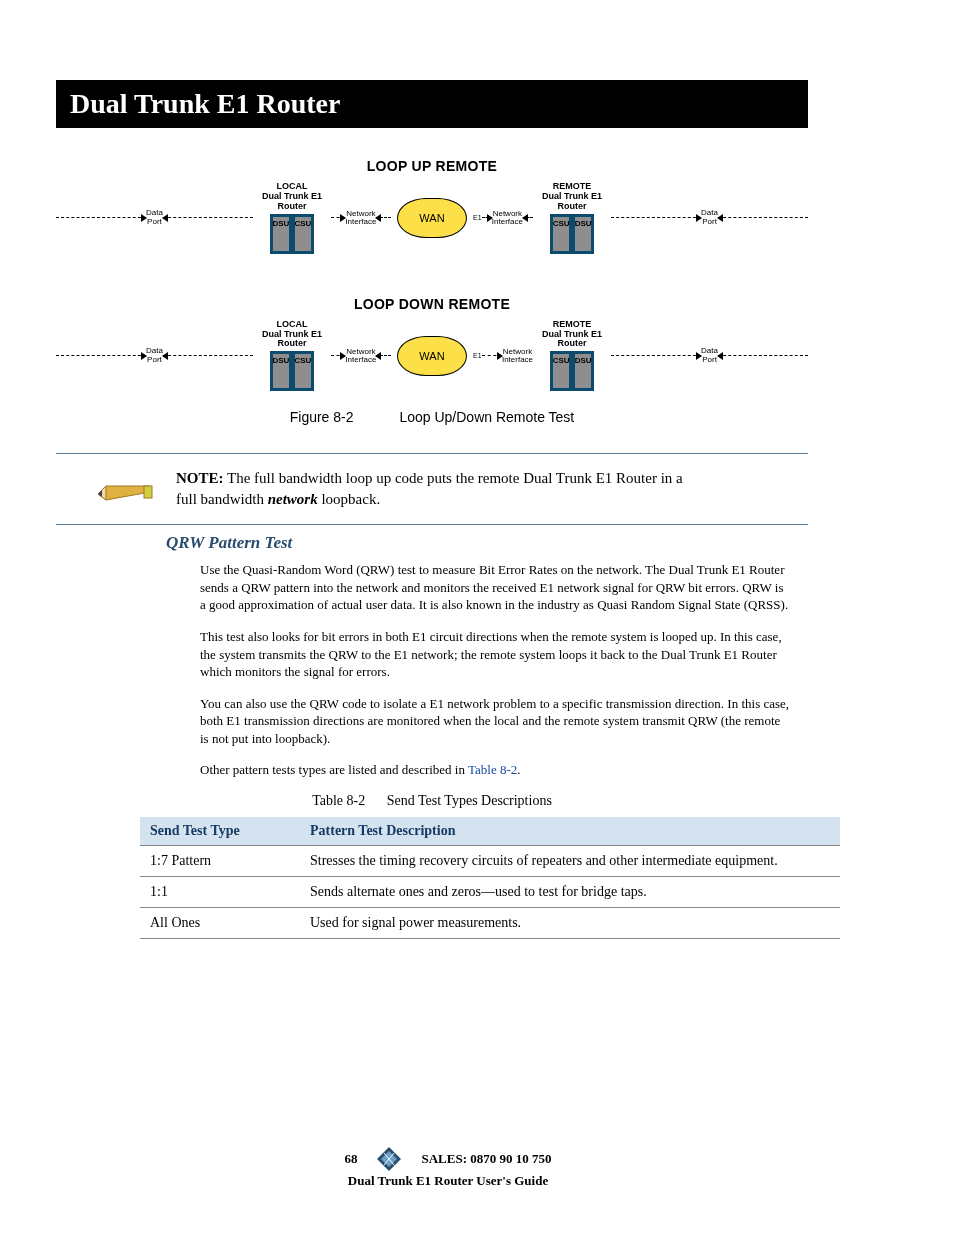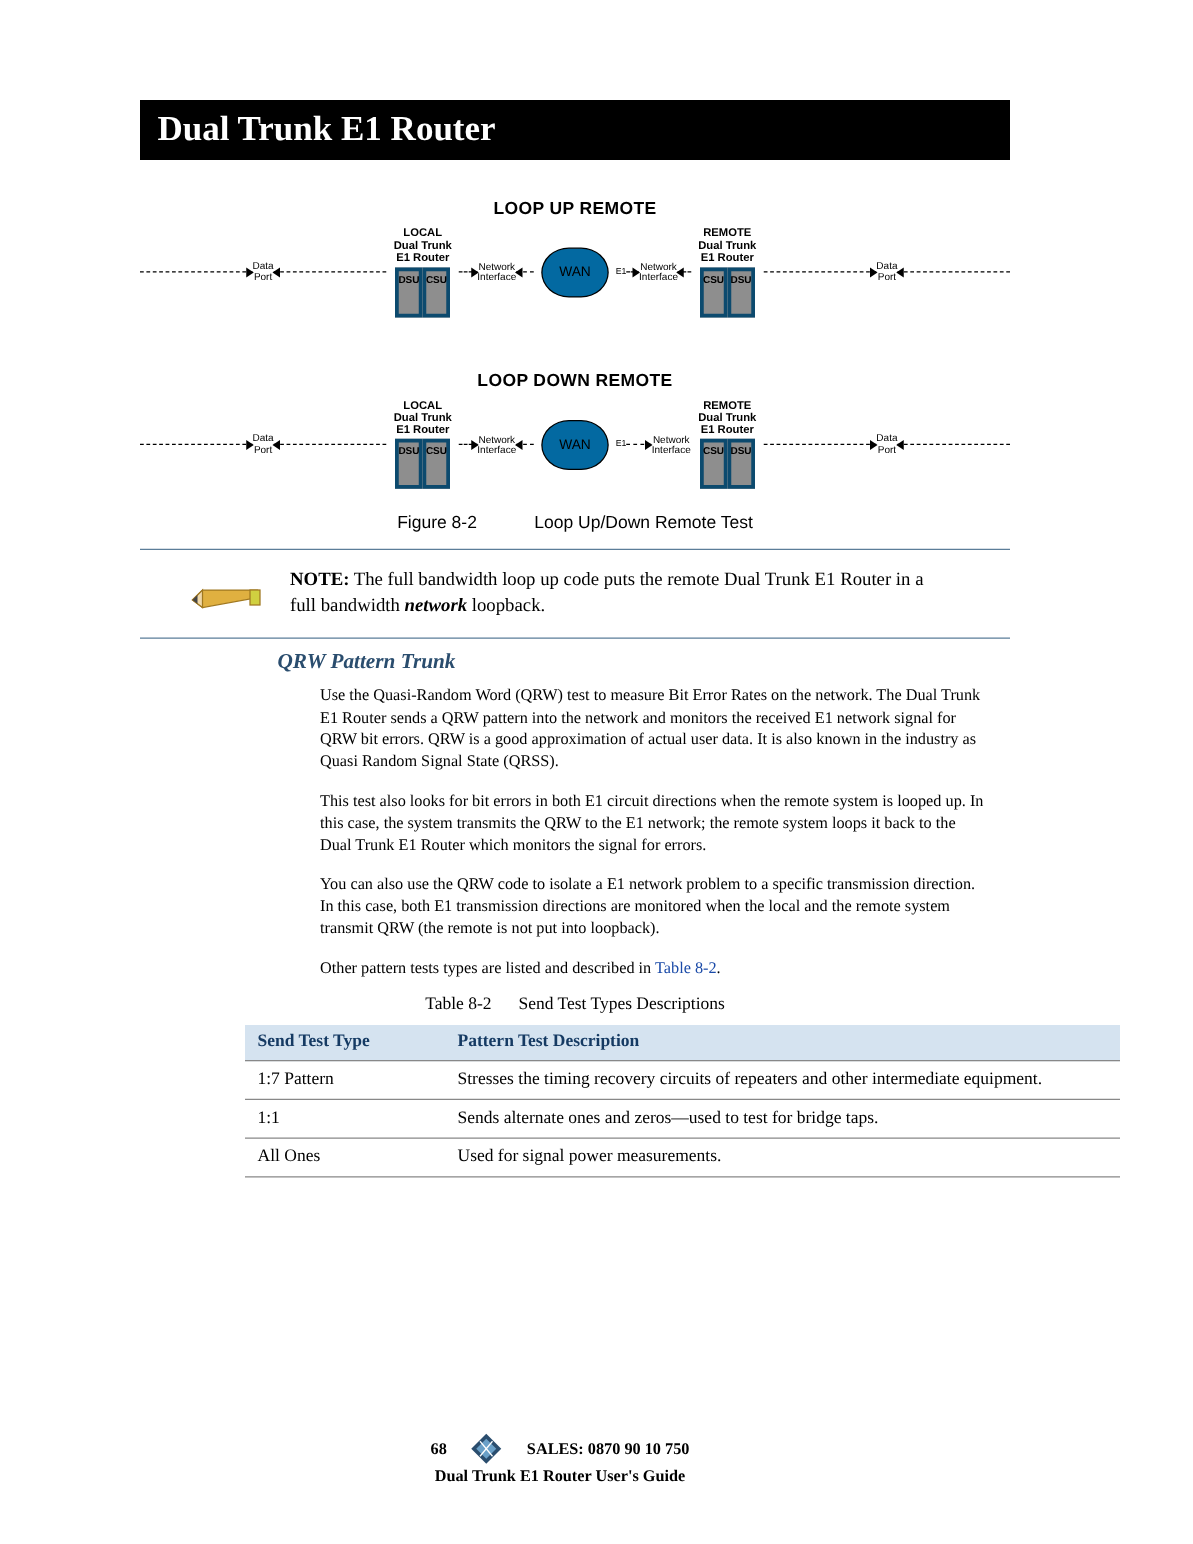--- a/index.html
+++ b/index.html
@@ -7,21 +7,21 @@
     padding: 0;
     background: #fff;
     font-family: "Times New Roman", Times, serif;
     color: #000;
   }
   .page {
     width: 896px;
     height: 1235px;
     position: relative;
     box-sizing: border-box;
-    padding: 80px 88px 40px 112px;
+    padding: 80px 88px 40px 56px;
   }
   .title-bar {
     background: #000;
     color: #fff;
     font-weight: bold;
     font-size: 28px;
     padding: 8px 14px;
     margin-bottom: 24px;
     font-family: "Times New Roman", Times, serif;
   }
@@ -54,25 +54,25 @@
   }
   .port-lbl { font-size:8px; text-align:center; line-height:1.1; }
   .arrow-col { display:flex; flex-direction:row; align-items:center; justify-content:center; }
   .dashed-arrow { position:relative; width:90px; height:1px; border-top:1px dashed #000; margin:8px 0;}
   .dashed-arrow.right::after { content:""; position:absolute; right:-1px; top:-4px; border-left:6px solid #000; border-top:4px solid transparent; border-bottom:4px solid transparent;}
   .dashed-arrow.left::after { content:""; position:absolute; left:-1px; top:-4px; border-right:6px solid #000; border-top:4px solid transparent; border-bottom:4px solid transparent;}
   .dashed-short { width:50px; }
   .wan {
     width:80px; height:38px; border:1px solid #000; border-radius:50%/60%;
     display:flex; align-items:center; justify-content:center; font-size:11px;
-    background:#0369a1; margin:0 6px;
+    background:#fde047; margin:0 6px;
   }
   .netif { font-size:8px; text-align:center; line-height:1; }
   .e1   { font-size:7px; }
-  .fig-caption { font-size:14px; margin:18px 0 14px 0; }
+  .fig-caption { font-size:14px; margin:18px 0 28px 0; }
   .fig-caption .flabel { margin-right:42px; }
   .hr-thin { border:none; border-top:1px solid #5b7d99; margin:0;}
   .note-block { display:flex; align-items:flex-start; padding:14px 0 14px 40px;}
   .pencil { width:64px; height:34px; flex:0 0 64px; margin-right:16px; margin-top:2px;}
   .note-text { font-size:15px; line-height:1.4; max-width:520px;}
   .note-text .bld { font-weight:bold;}
   .note-text .ital { font-style:italic; font-weight:bold;}
   h2.section {
     color:#2a4d6e; font-size:22px; font-weight:bold;
     margin:30px 0 22px 54px;
@@ -218,21 +218,21 @@
       <polygon points="2,24 6,20 6,27" fill="#444"></polygon>
       <rect x="48" y="16" width="8" height="12" fill="#d0d040" stroke="#a07820"></rect>
     </svg>
     <div class="note-text">
       <span class="bld">NOTE:</span><span> The full bandwidth loop up code puts the remote Dual Trunk E1 Router in a full bandwidth </span><span class="ital">network</span><span> loopback.</span>
     </div>
   </div>
   <hr class="hr-thin">
 
 
-  <h3 class="sub">QRW Pattern Trunk</h3>
+  <h3 class="sub">QRW Pattern Test</h3>
   <p class="body-p">Use the Quasi-Random Word (QRW) test to measure Bit Error Rates on the  network. The Dual Trunk E1 Router sends a QRW pattern into the network and monitors the received E1 network signal for QRW bit errors. QRW is a good approximation of actual user data. It is also known in the industry as Quasi Random Signal State (QRSS).</p>
   <p class="body-p">This test also looks for bit errors in both E1 circuit directions when the remote system is looped up. In this case, the system transmits the QRW to the E1 network; the remote system loops it back to the Dual Trunk E1 Router which monitors the signal for errors.</p>
   <p class="body-p">You can also use the QRW code to isolate a E1 network problem to a specific transmission direction. In this case, both E1 transmission directions are monitored when the local and the remote system transmit QRW (the remote is not put into loopback).</p>
 
   <p class="body-p">
     <span>Other pattern tests types are listed and described in </span><span class="tbl-link">Table 8-2</span><span>.</span>
   </p>
 
   <div class="tbl-caption">
     <span class="tlabel">Table 8-2</span>

